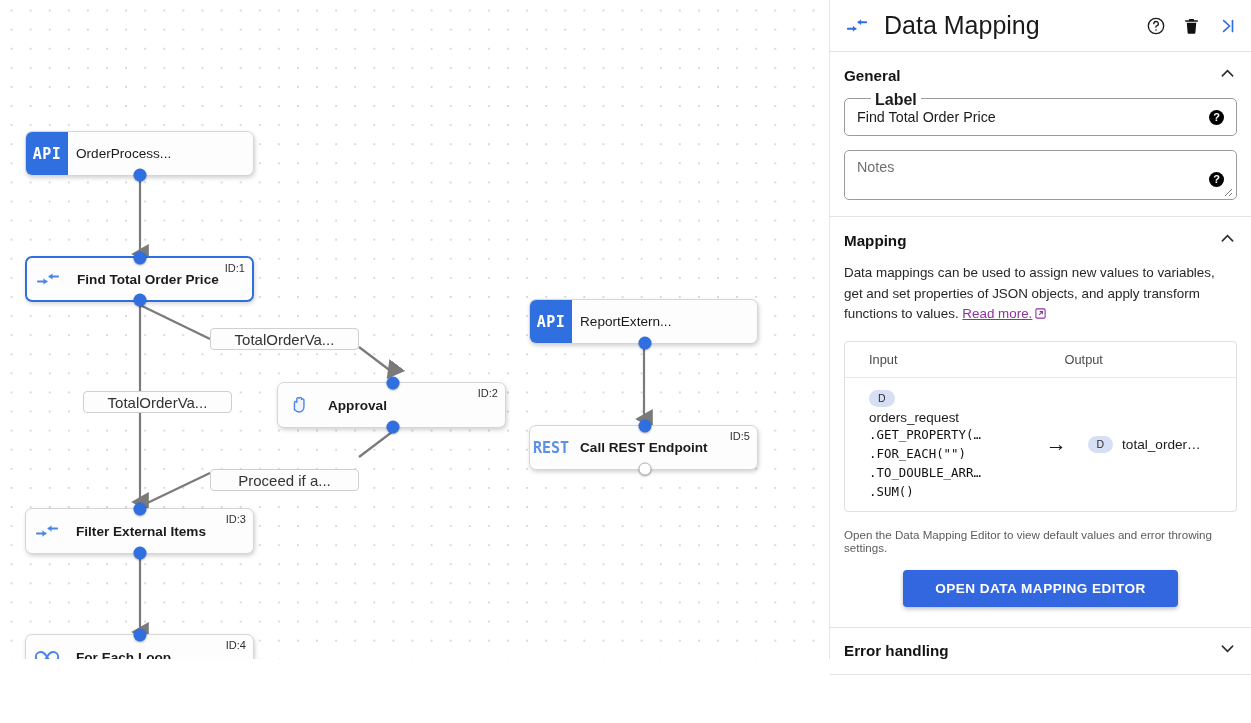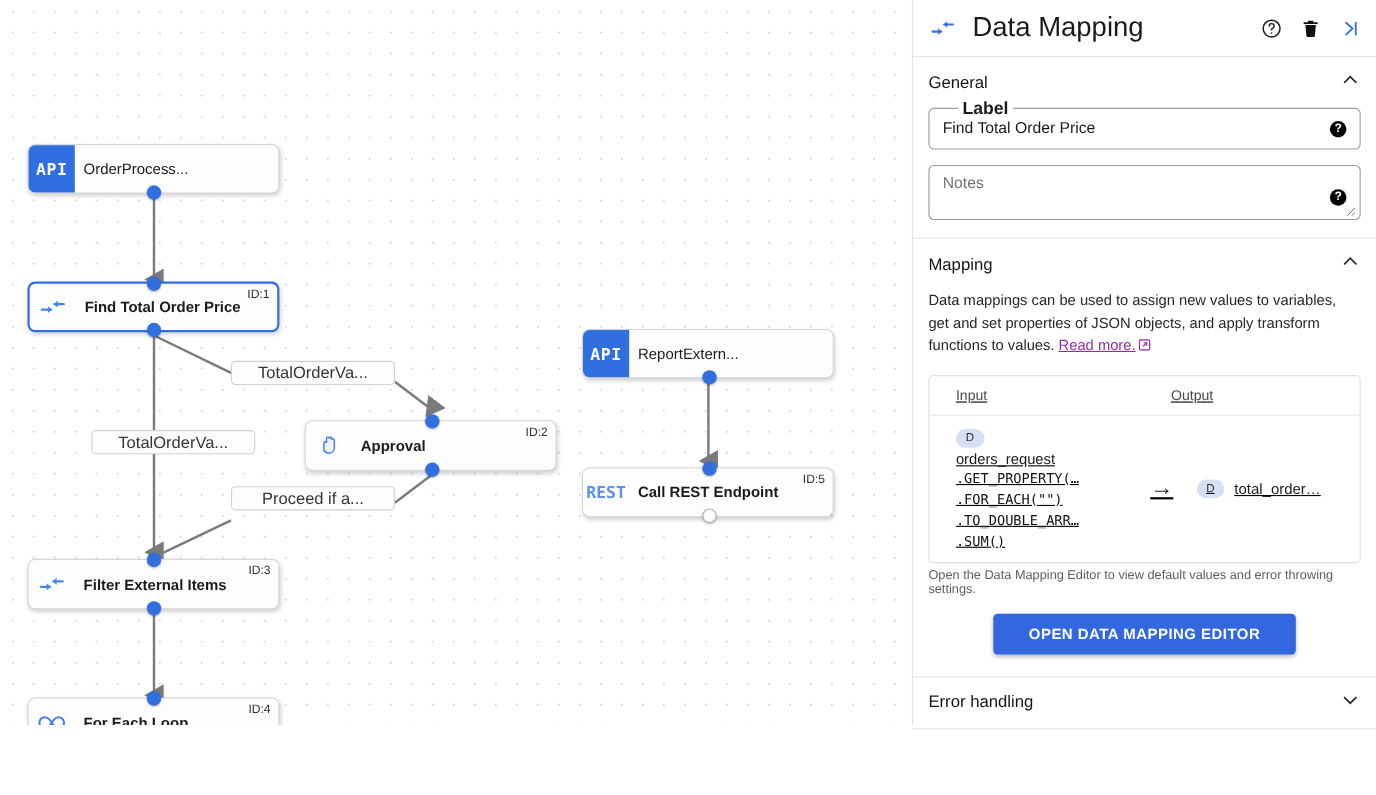--- a/index.html
+++ b/index.html
@@ -120,21 +120,21 @@
 
   .section {
     border-bottom: 1px solid #e3e3e3;
     padding: 0 14px;
   }
   .section-head {
     display: flex; align-items: center; justify-content: space-between;
     height: 46px;
     cursor: pointer;
   }
-  .section-title { font-size: 15.2px; font-weight: normal; color: #141414; }
+  .section-title { font-size: 15.2px; font-weight: bold; color: #141414; }
   .chev { color: #2b2b2b; }
 
   .field-outline {
     position: relative;
     border: 1px solid #9b9b9b;
     border-radius: 5px;
     height: 38px;
     display: flex; align-items: center;
     padding: 0 12px;
     margin-bottom: 14px;
@@ -179,22 +179,21 @@
     line-height: 20.5px;
     margin: 0 0 14px 0;
   }
   .desc a { color: #8e2fa5; text-decoration: underline; }
   .ext-icon { display:inline-block; vertical-align: -2px; margin-left: 2px; }
 
   .map-table {
     border: 1px solid #e0e0e0;
     border-radius: 4px;
     overflow: hidden;
-    margin-bottom: 4px;
-    text-decoration: underline;
+    margin-bottom: 16px;
   }
   .map-thead {
     display: flex;
     height: 36px;
     align-items: center;
     border-bottom: 1px solid #e8e8e8;
   }
   .map-th {
     font-size: 12.8px; color: #4a4a4a;
   }
@@ -340,21 +339,21 @@
         <span>REST</span>
       </div>
       <div class="node-label bold">Call REST Endpoint</div>
       <div class="node-id">ID:5</div>
       <div class="port top" style="left:115px;"></div>
       <div class="port bottom hollow" style="left:115px;"></div>
     </div>
 
     <div class="edge-label" style="left:210px; top:328px; width:149px; height:22px;">TotalOrderVa...</div>
     <div class="edge-label" style="left:83px; top:391px; width:149px; height:22px;">TotalOrderVa...</div>
-    <div class="edge-label" style="left:210px; top:442px; width:149px; height:22px;">Proceed if a...</div>
+    <div class="edge-label" style="left:210px; top:469px; width:149px; height:22px;">Proceed if a...</div>
 
   </div>
 
   <div id="panel">
 
     <div class="panel-header">
       <div class="hdr-icon">
         <svg width="22" height="17" viewBox="0 0 24 18">
           <g stroke="#2f6fe0" stroke-width="2.1" fill="none" stroke-linecap="round">
             <line x1="2" y1="12.5" x2="10.5" y2="12.5"></line>

